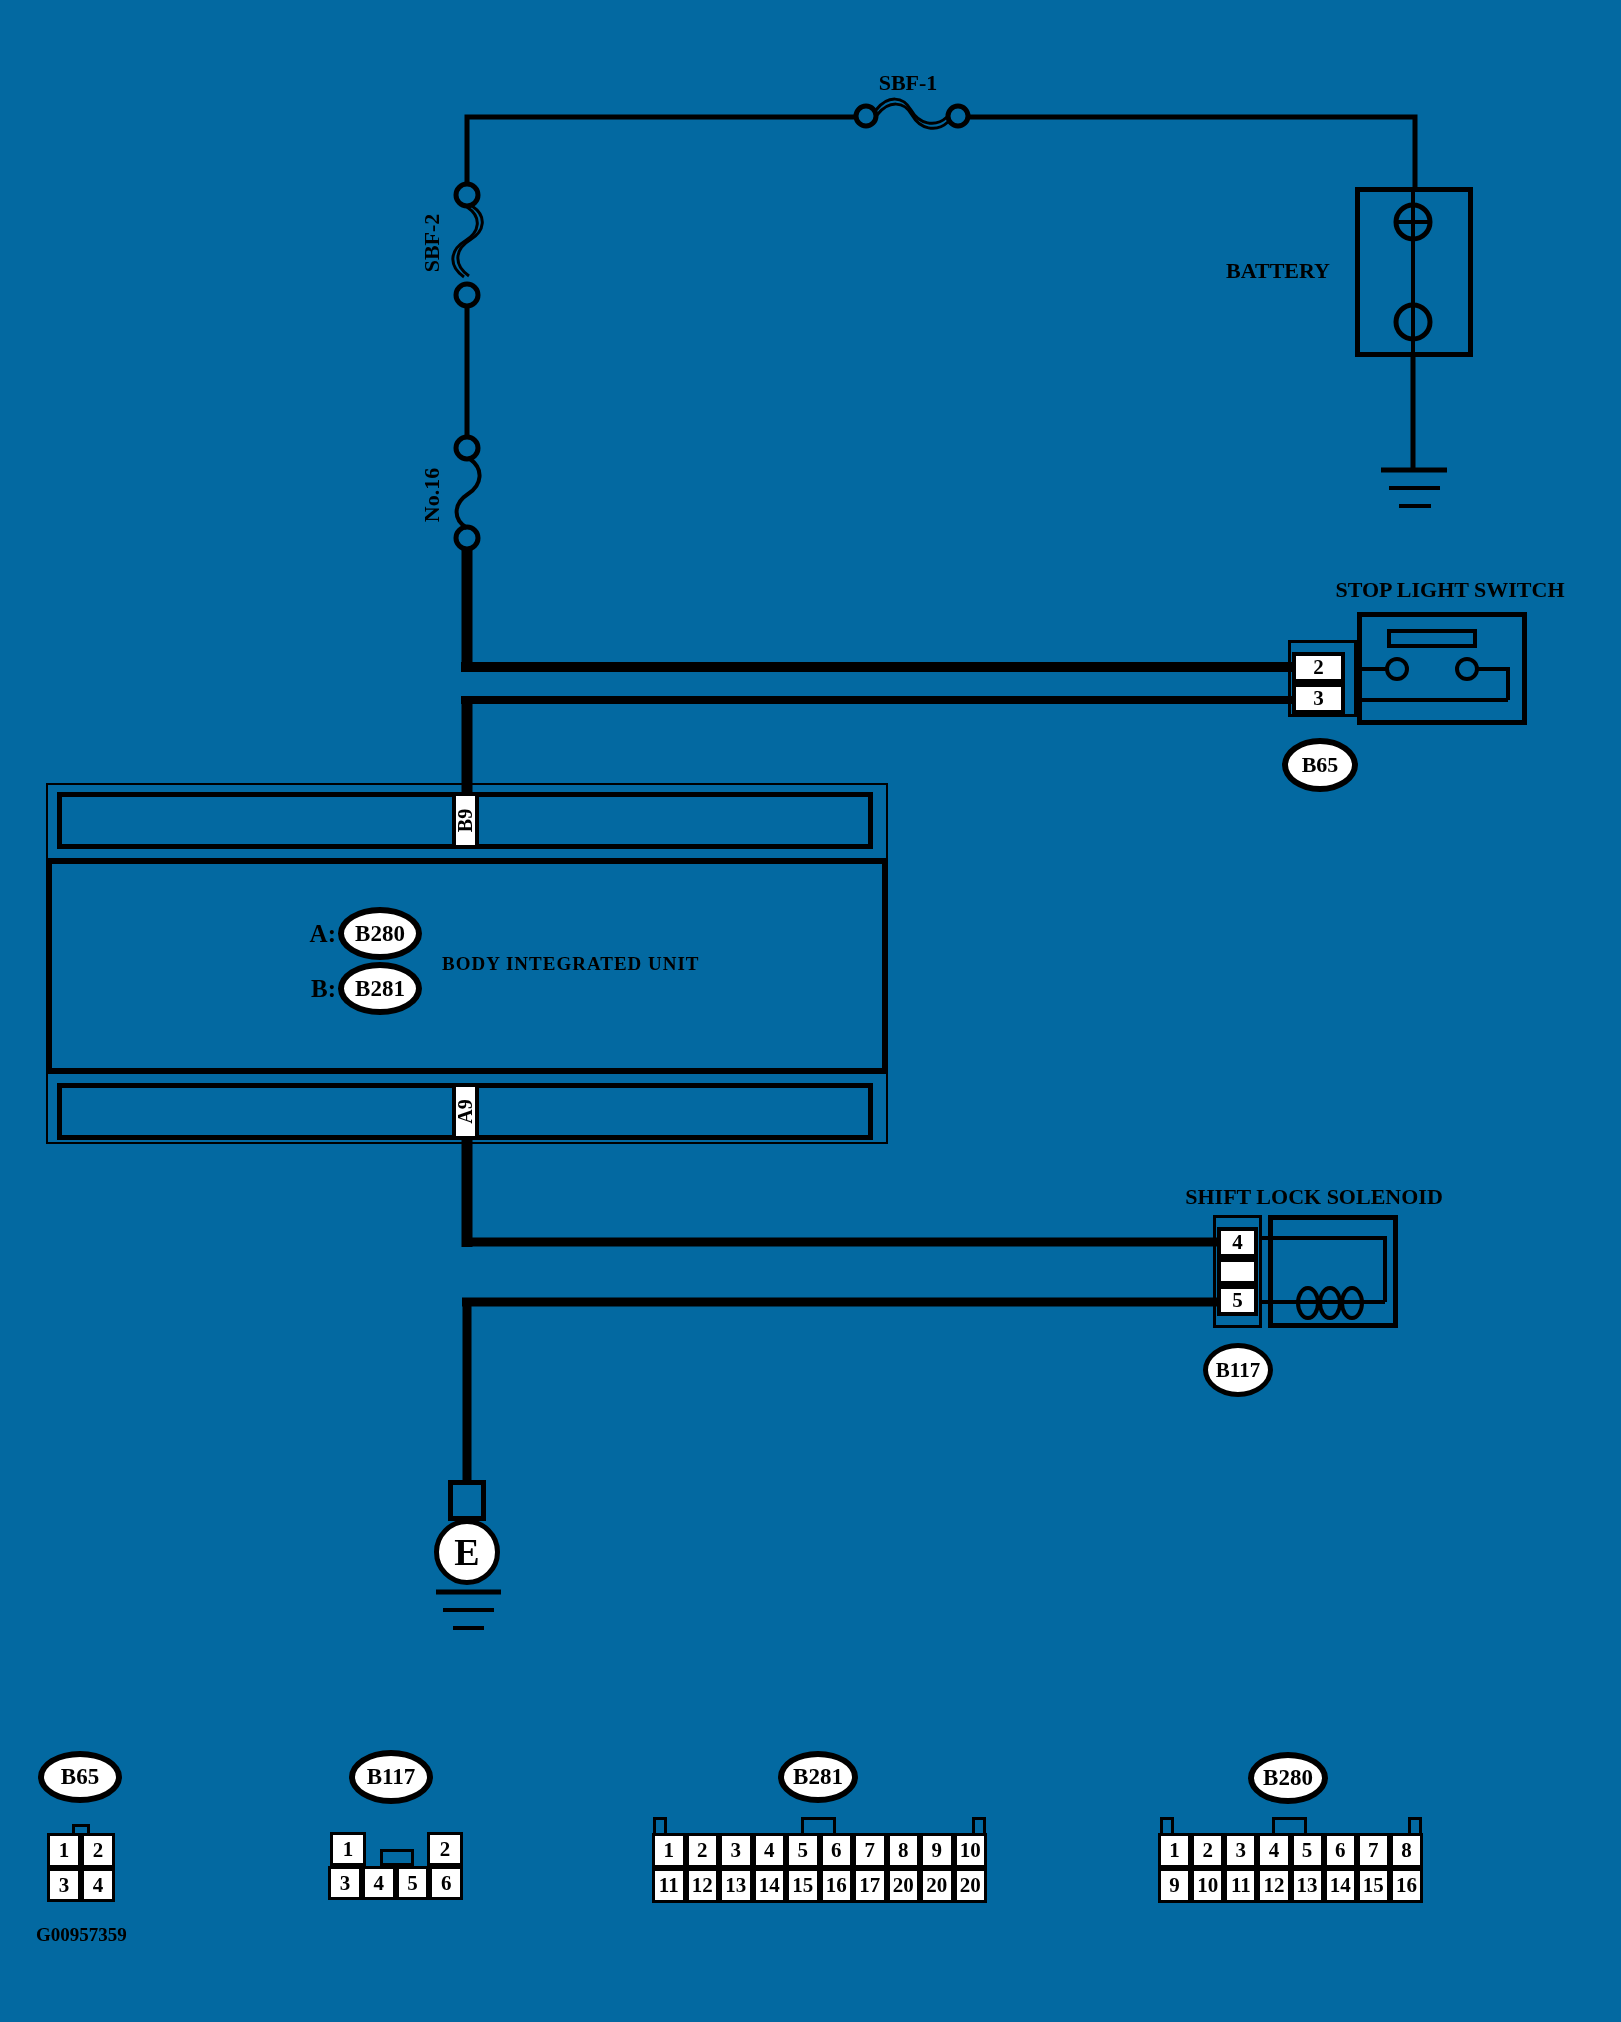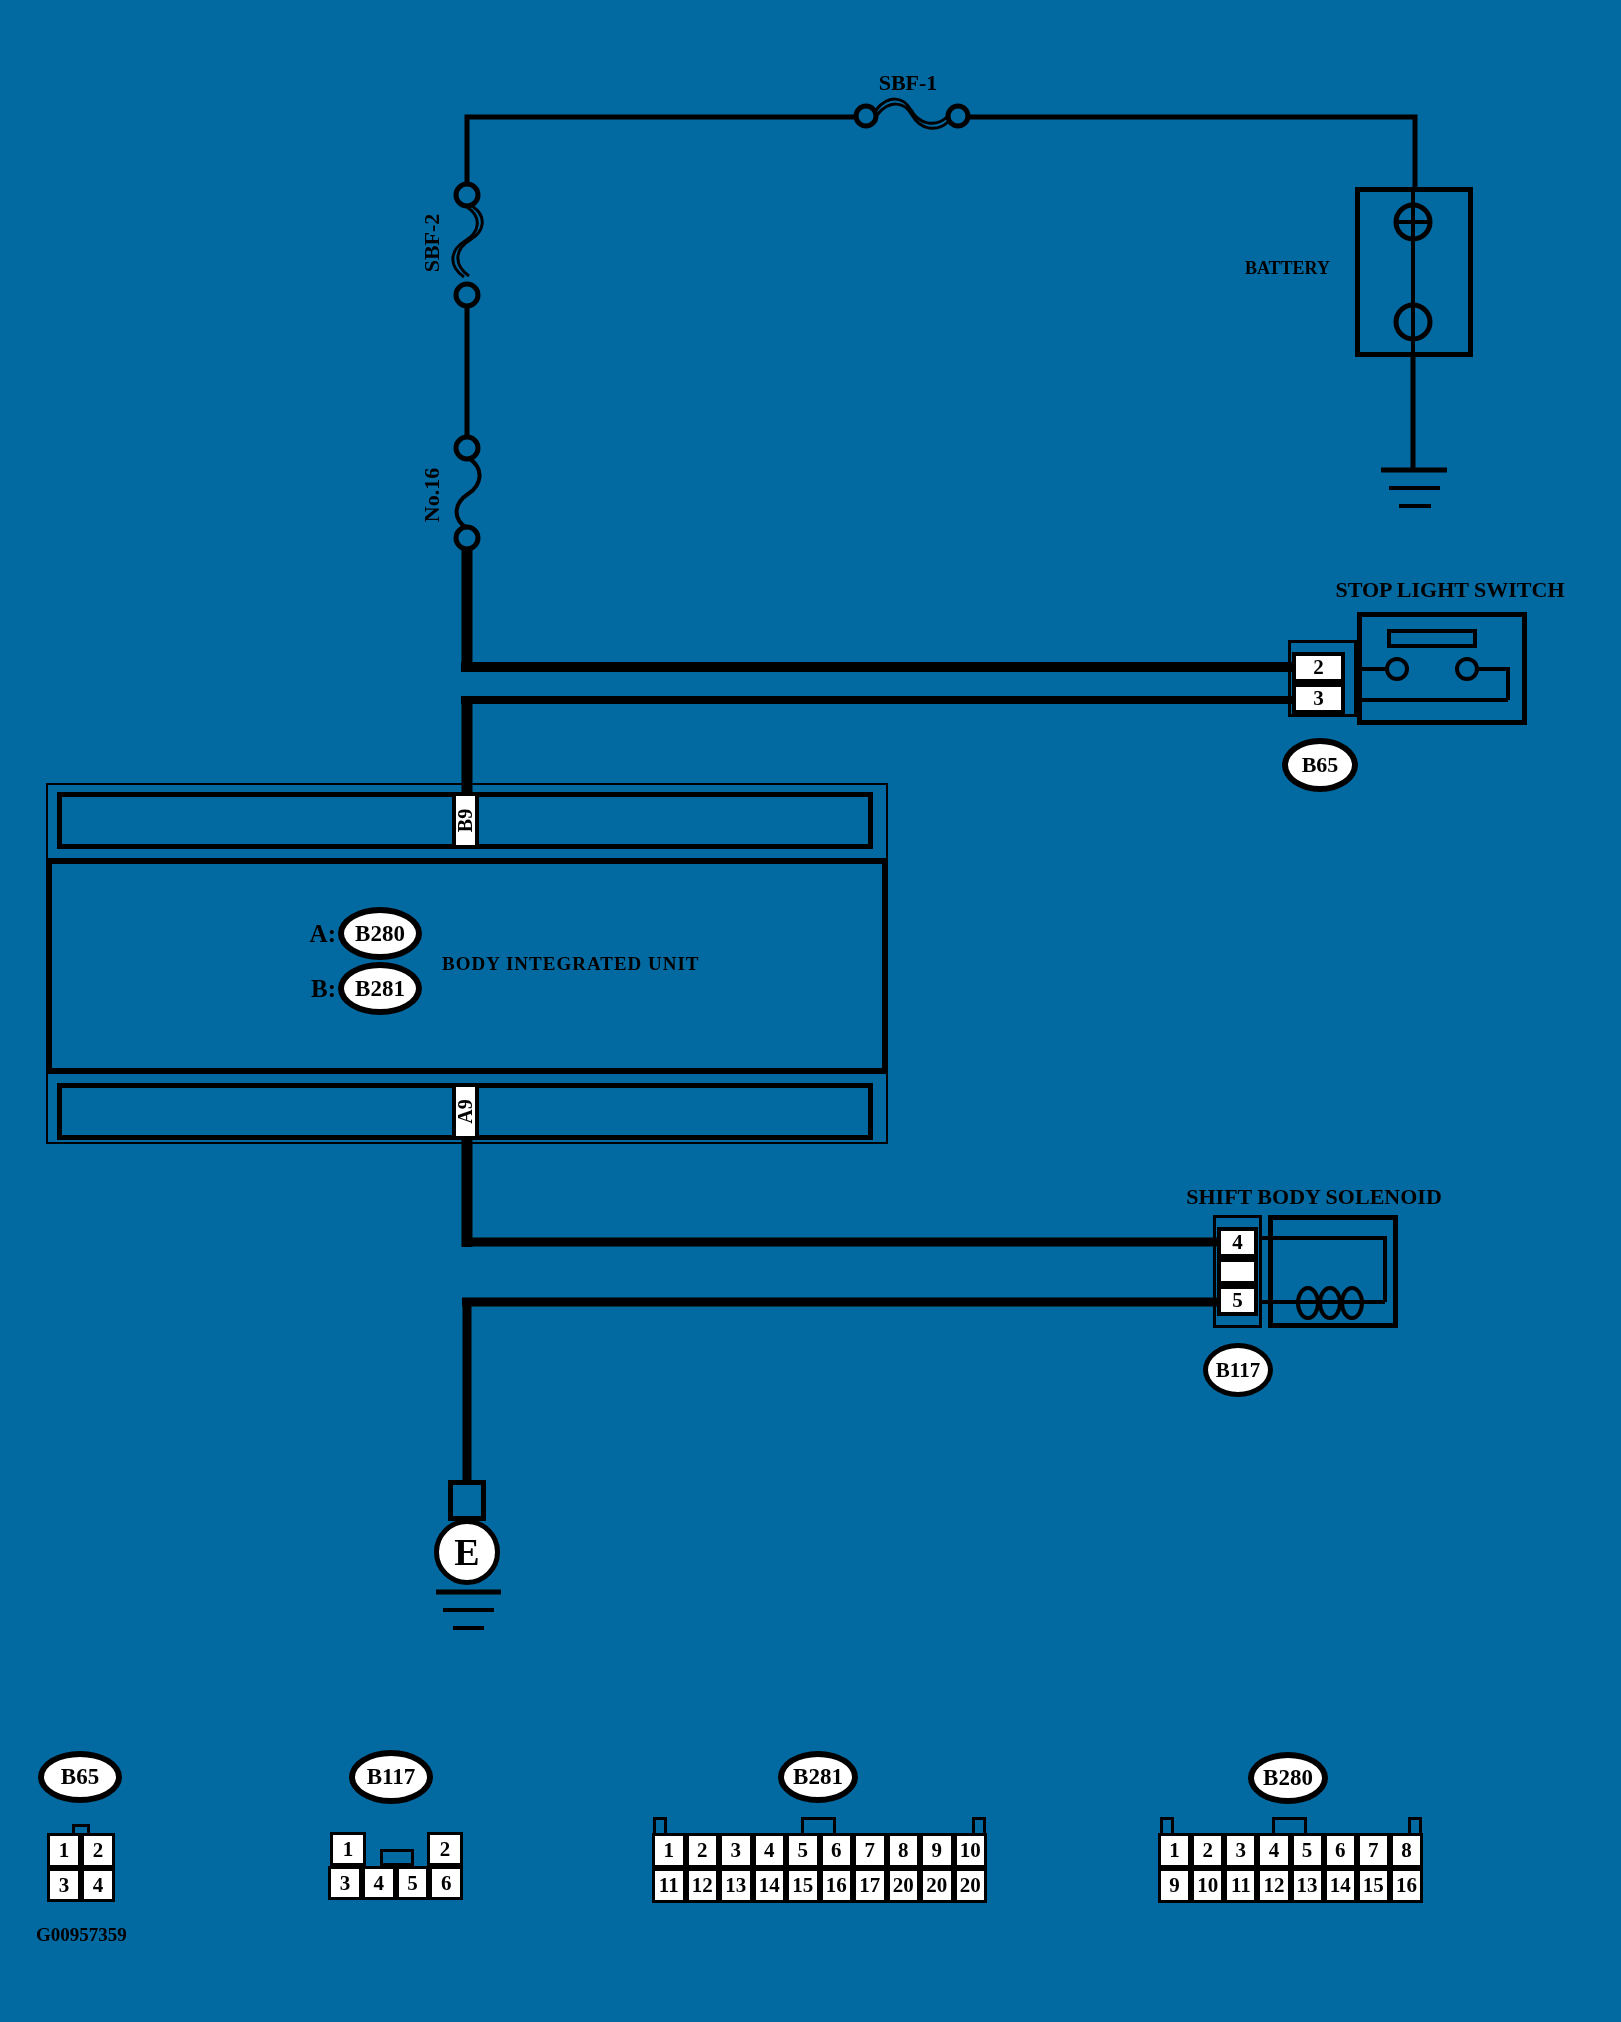--- a/index.html
+++ b/index.html
@@ -83,21 +83,21 @@
       <path d="M436,1592 L501,1592" stroke-width="5"></path>
       <path d="M443,1610 L494,1610" stroke-width="4"></path>
       <path d="M453,1628 L484,1628" stroke-width="4"></path>
     </g>
   </svg>
 
   <div class="abs lbl ctr" style="left:858px;top:70px;width:100px;height:26px;font-size:22px;">SBF-1</div>
   <div class="abs lbl ctr vrot" style="left:386px;top:231px;width:92px;height:24px;font-size:22px;">SBF-2</div>
   <div class="abs lbl ctr vrot" style="left:387px;top:483px;width:90px;height:24px;font-size:22px;">No.16</div>
 
-  <div class="abs lbl" style="left:1200px;top:258px;width:130px;font-size:18px;text-align:right;">BATTERY</div>
+  <div class="abs lbl" style="left:1200px;top:258px;width:130px;font-size:22px;text-align:right;">BATTERY</div>
   <div class="abs bx" style="left:1355px;top:187px;width:118px;height:170px;"></div>
 
   <div class="abs lbl ctr" style="left:1310px;top:577px;width:280px;height:26px;font-size:22px;">STOP LIGHT SWITCH</div>
   <div class="abs bx" style="left:1357px;top:612px;width:170px;height:113px;"></div>
   <div class="abs" style="left:1387px;top:629px;width:90px;height:19px;border:4px solid #000;box-sizing:border-box;"></div>
   <div class="abs" style="left:1288px;top:640px;width:69px;height:77px;border:3px solid #000;box-sizing:border-box;"></div>
   <div class="abs pcell" style="left:1292px;top:652px;width:53px;height:31px;position:absolute;border-width:4px;">2</div>
   <div class="abs pcell" style="left:1292px;top:683px;width:53px;height:31px;position:absolute;border-width:4px;">3</div>
   <div class="abs oval" style="left:1282px;top:738px;width:76px;height:54px;border:6px solid #000;font-size:22px;">B65</div>
 
@@ -110,21 +110,21 @@
   <div class="abs lbl" style="left:296px;top:920px;width:40px;font-size:25px;text-align:right;">A:</div>
   <div class="abs oval" style="left:338px;top:907px;width:84px;height:53px;border:6px solid #000;font-size:23px;">B280</div>
   <div class="abs lbl" style="left:296px;top:975px;width:40px;font-size:25px;text-align:right;">B:</div>
   <div class="abs oval" style="left:338px;top:962px;width:84px;height:53px;border:6px solid #000;font-size:23px;">B281</div>
   <div class="abs lbl" style="left:442px;top:953px;font-size:19px;letter-spacing:1px;">BODY INTEGRATED UNIT</div>
 
   <div class="abs bx" style="left:57px;top:1083px;width:816px;height:57px;"></div>
   <div class="abs" style="left:452px;top:1083px;width:27px;height:57px;border:4px solid #000;box-sizing:border-box;background:#fff;"></div>
   <div class="abs lbl ctr vrot" style="left:437px;top:1099px;width:57px;height:25px;font-size:20px;">A9</div>
 
-  <div class="abs lbl ctr" style="left:1190px;top:1184px;width:248px;height:26px;font-size:22px;">SHIFT BODY SOLENOID</div>
+  <div class="abs lbl ctr" style="left:1190px;top:1184px;width:248px;height:26px;font-size:22px;">SHIFT LOCK SOLENOID</div>
   <div class="abs" style="left:1213px;top:1215px;width:49px;height:113px;border:3px solid #000;box-sizing:border-box;"></div>
   <div class="abs pcell" style="left:1217px;top:1227px;width:41px;height:31px;position:absolute;border-width:4px;">4</div>
   <div class="abs pcell" style="left:1217px;top:1258px;width:41px;height:27px;position:absolute;border-width:4px;"></div>
   <div class="abs pcell" style="left:1217px;top:1285px;width:41px;height:31px;position:absolute;border-width:4px;">5</div>
   <div class="abs bx" style="left:1268px;top:1215px;width:130px;height:113px;"></div>
   <div class="abs oval" style="left:1203px;top:1343px;width:70px;height:54px;border:5px solid #000;font-size:21px;">B117</div>
 
   <div class="abs" style="left:448px;top:1480px;width:38px;height:41px;border:5px solid #000;box-sizing:border-box;"></div>
   <div class="abs oval" style="left:434px;top:1519px;width:66px;height:66px;border:5px solid #000;font-size:38px;">E</div>
 

